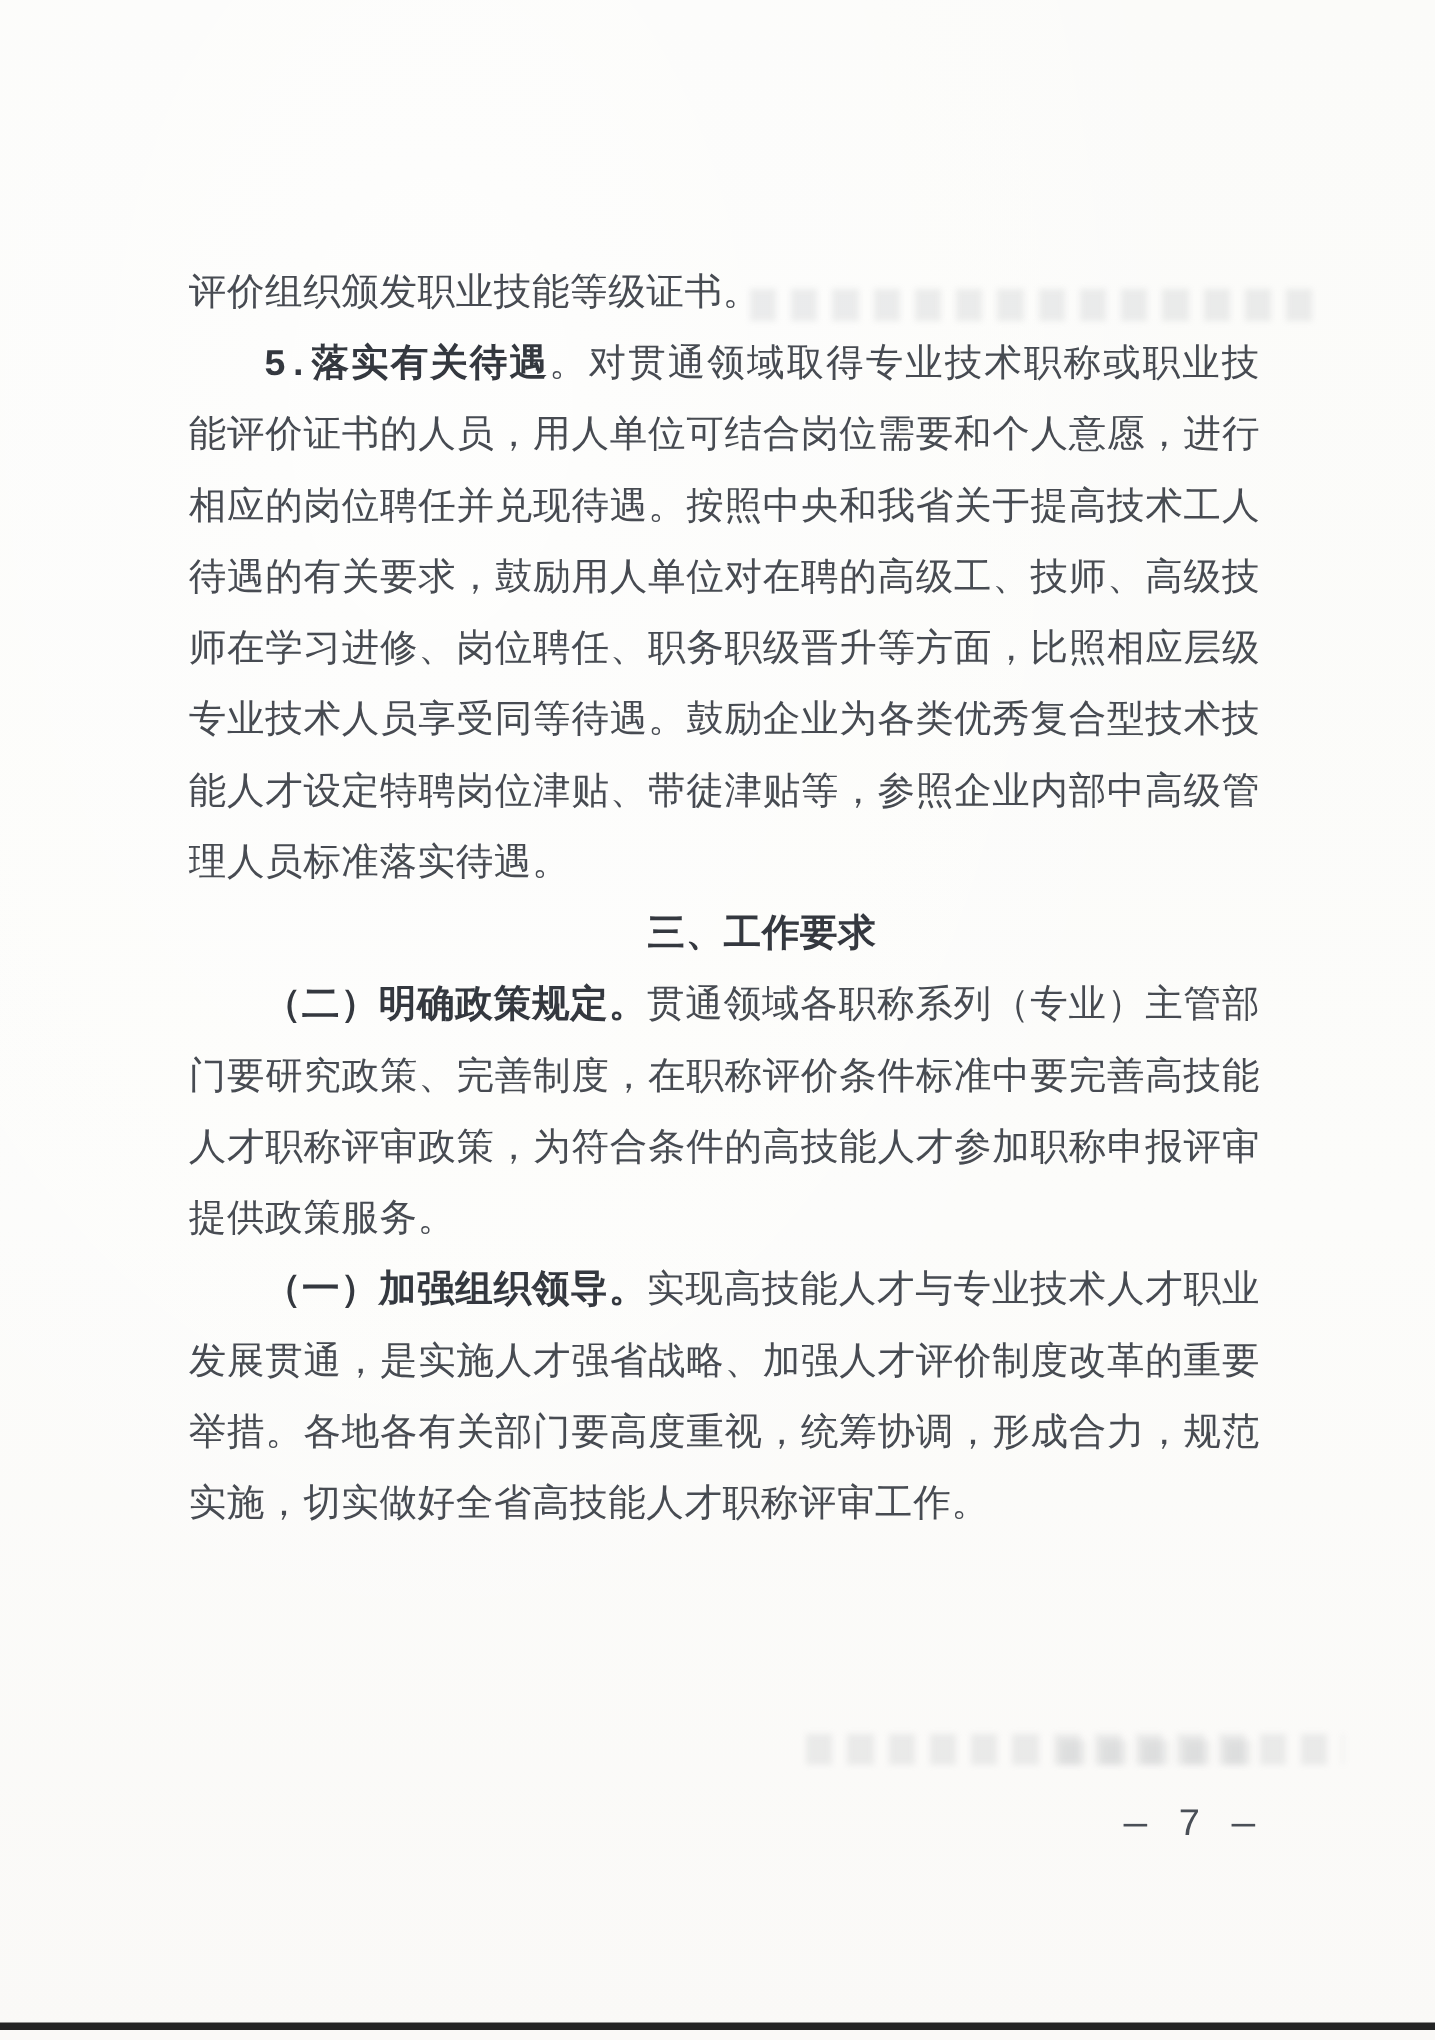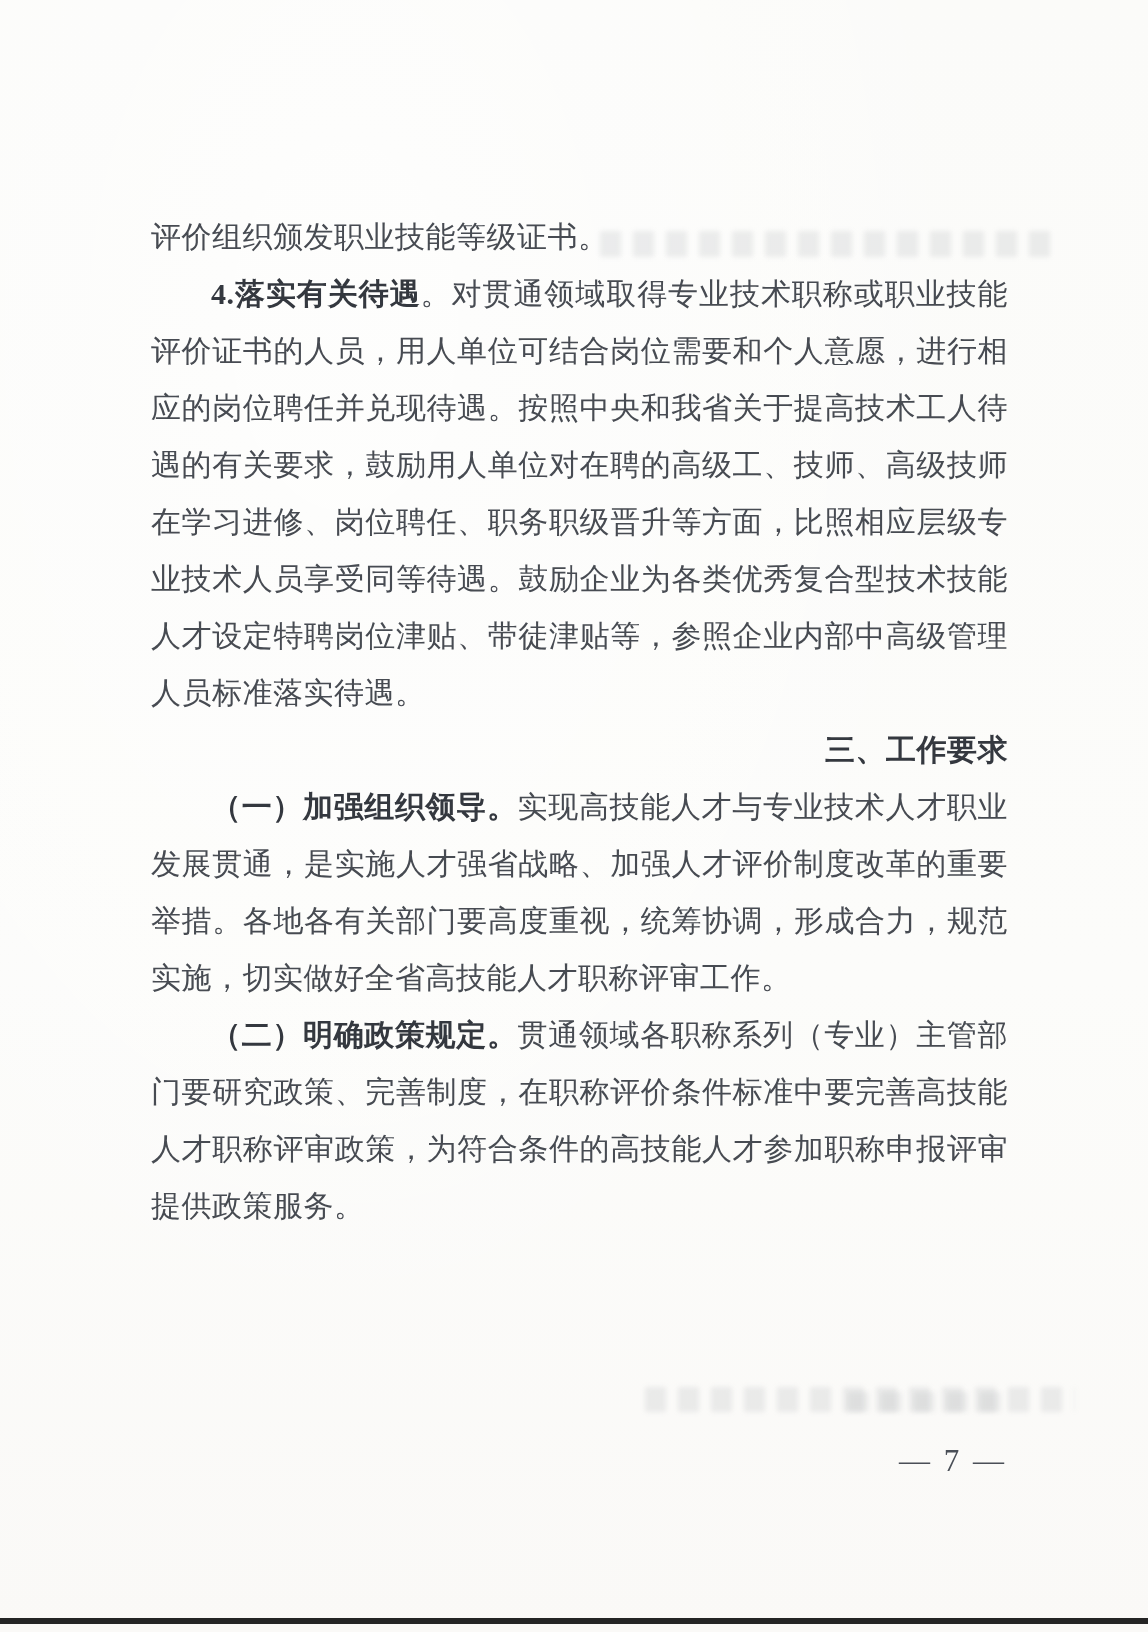--- a/index.html
+++ b/index.html
@@ -13,20 +13,21 @@
     overflow: hidden;
     background: #f6f6f4;
     font-family: "Liberation Serif", serif;
   }
   .page {
     position: absolute;
     inset: 0;
     background:
       radial-gradient(ellipse at 30% 20%, rgba(255,255,255,0.6), rgba(255,255,255,0) 60%),
       linear-gradient(180deg, #fbfbf9 0%, #fcfcfa 60%, #faf9f7 100%);
+    font-family: Liberation Mono, monospace;
   }
   .doc-text {
     position: absolute;
     left: 151px;
     top: 208px;
     width: 857px;
     color: #474b52;
     font-size: 30px;
     line-height: 57px;
   }
@@ -37,21 +38,21 @@
     letter-spacing: 0.5px;
   }
   .para.indent {
     text-indent: 2em;
   }
   .para b {
     font-weight: bold;
     color: #34383f;
   }
   .para.heading {
-    text-align: right;
+    text-align: center;
   }
   .page-number {
     position: absolute;
     top: 1443px;
     right: 141px;
     color: #4a4f57;
     font-size: 31px;
     letter-spacing: 3px;
     white-space: nowrap;
   }
@@ -80,24 +81,24 @@
     background: #242424;
   }
 </style>
 </head>
 <body>
 
 <div class="page">
 
   <div class="doc-text">
       <p class="para"><span>评价组织颁发职业技能等级证书。</span></p>
-      <p class="para indent"><b>4.落实有关待遇</b><span>。对贯通领域取得专业技术职称或职业技能评价证书的人员，用人单位可结合岗位需要和个人意愿，进行相应的岗位聘任并兑现待遇。按照中央和我省关于提高技术工人待遇的有关要求，鼓励用人单位对在聘的高级工、技师、高级技师在学习进修、岗位聘任、职务职级晋升等方面，比照相应层级专业技术人员享受同等待遇。鼓励企业为各类优秀复合型技术技能人才设定特聘岗位津贴、带徒津贴等，参照企业内部中高级管理人员标准落实待遇。</span></p>
+      <p class="para indent"><b>5.落实有关待遇</b><span>。对贯通领域取得专业技术职称或职业技能评价证书的人员，用人单位可结合岗位需要和个人意愿，进行相应的岗位聘任并兑现待遇。按照中央和我省关于提高技术工人待遇的有关要求，鼓励用人单位对在聘的高级工、技师、高级技师在学习进修、岗位聘任、职务职级晋升等方面，比照相应层级专业技术人员享受同等待遇。鼓励企业为各类优秀复合型技术技能人才设定特聘岗位津贴、带徒津贴等，参照企业内部中高级管理人员标准落实待遇。</span></p>
       <p class="para indent heading"><b>三、工作要求</b></p>
+      <p class="para indent"><b>（二）明确政策规定。</b><span>贯通领域各职称系列（专业）主管部门要研究政策、完善制度，在职称评价条件标准中要完善高技能人才职称评审政策，为符合条件的高技能人才参加职称申报评审提供政策服务。</span></p>
       <p class="para indent"><b>（一）加强组织领导。</b><span>实现高技能人才与专业技术人才职业发展贯通，是实施人才强省战略、加强人才评价制度改革的重要举措。各地各有关部门要高度重视，统筹协调，形成合力，规范实施，切实做好全省高技能人才职称评审工作。</span></p>
-      <p class="para indent"><b>（二）明确政策规定。</b><span>贯通领域各职称系列（专业）主管部门要研究政策、完善制度，在职称评价条件标准中要完善高技能人才职称评审政策，为符合条件的高技能人才参加职称申报评审提供政策服务。</span></p>
     </div>
 
   <div class="bleed bleed-1"></div>
   <div class="bleed bleed-2"></div>
   <div class="bleed bleed-3"></div>
 
   <div class="page-number">— 7 —</div>
 
   <div class="scan-line"></div>
 

